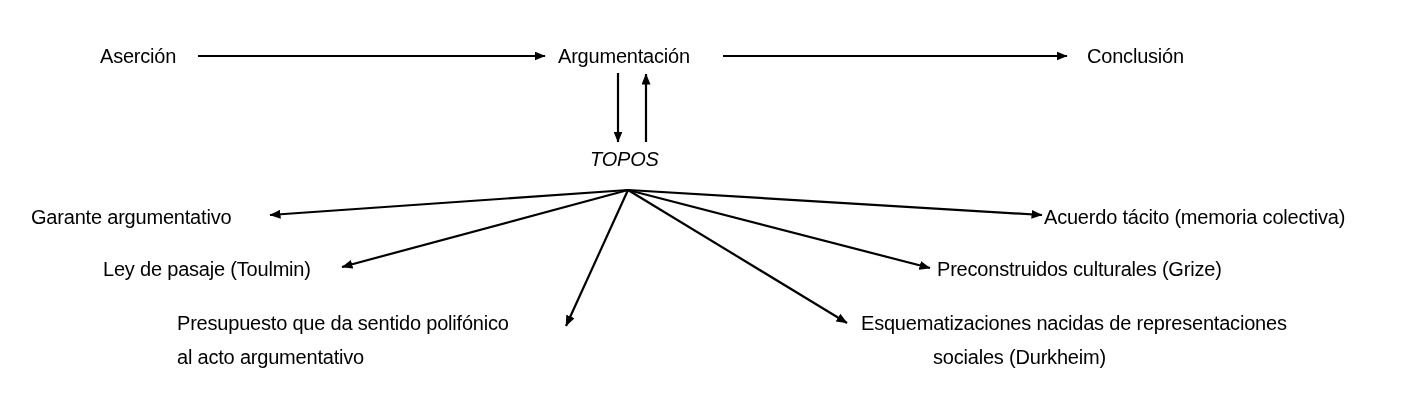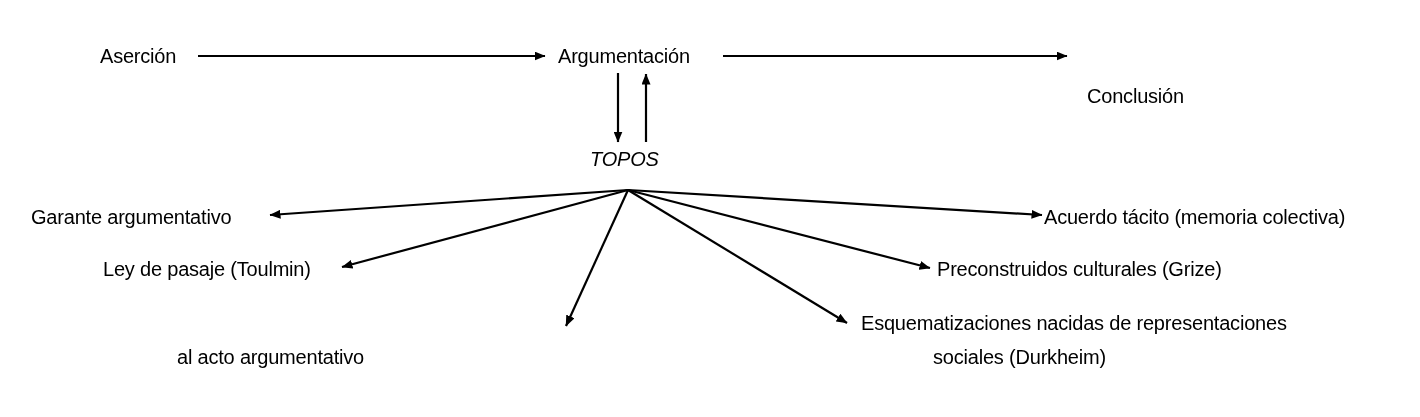--- a/index.html
+++ b/index.html
@@ -71,28 +71,29 @@
 
     <line x1="628" y1="190" x2="930" y2="268" stroke="#000000" stroke-width="2.2" marker-end="url(#arrowhead)"></line>
 
     <line x1="628" y1="190" x2="1042" y2="215" stroke="#000000" stroke-width="2.2" marker-end="url(#arrowhead)"></line>
   </svg>
 
   <div class="node-label" style="left:100px; top:43px;">Aserción</div>
 
   <div class="node-label" style="left:558px; top:43px;text-align:right;">Argumentación</div>
 
-  <div class="node-label" style="left:1087px; top:43px;margin-top:40px;">Conclusión</div>
+  <div class="node-label" style="left:1087px; top:43px;">Conclusión</div>
 
   <div class="node-label italic" style="left:590px; top:146px;text-align:center;">TOPOS</div>
 
   <div class="node-label" style="left:31px; top:204px;">Garante argumentativo</div>
 
   <div class="node-label" style="left:103px; top:256px;">Ley de pasaje (Toulmin)</div>
 
+  <div class="node-label" style="left:177px; top:310px;">Presupuesto que da sentido polifónico</div>
 
   <div class="node-label" style="left:177px; top:344px;">al acto argumentativo</div>
 
   <div class="node-label" style="left:1044px; top:204px;">Acuerdo tácito (memoria colectiva)</div>
 
   <div class="node-label" style="left:937px; top:256px;">Preconstruidos culturales (Grize)</div>
 
   <div class="node-label" style="left:861px; top:310px;">Esquematizaciones nacidas de representaciones</div>
 
   <div class="node-label" style="left:933px; top:344px;">sociales (Durkheim)</div>

